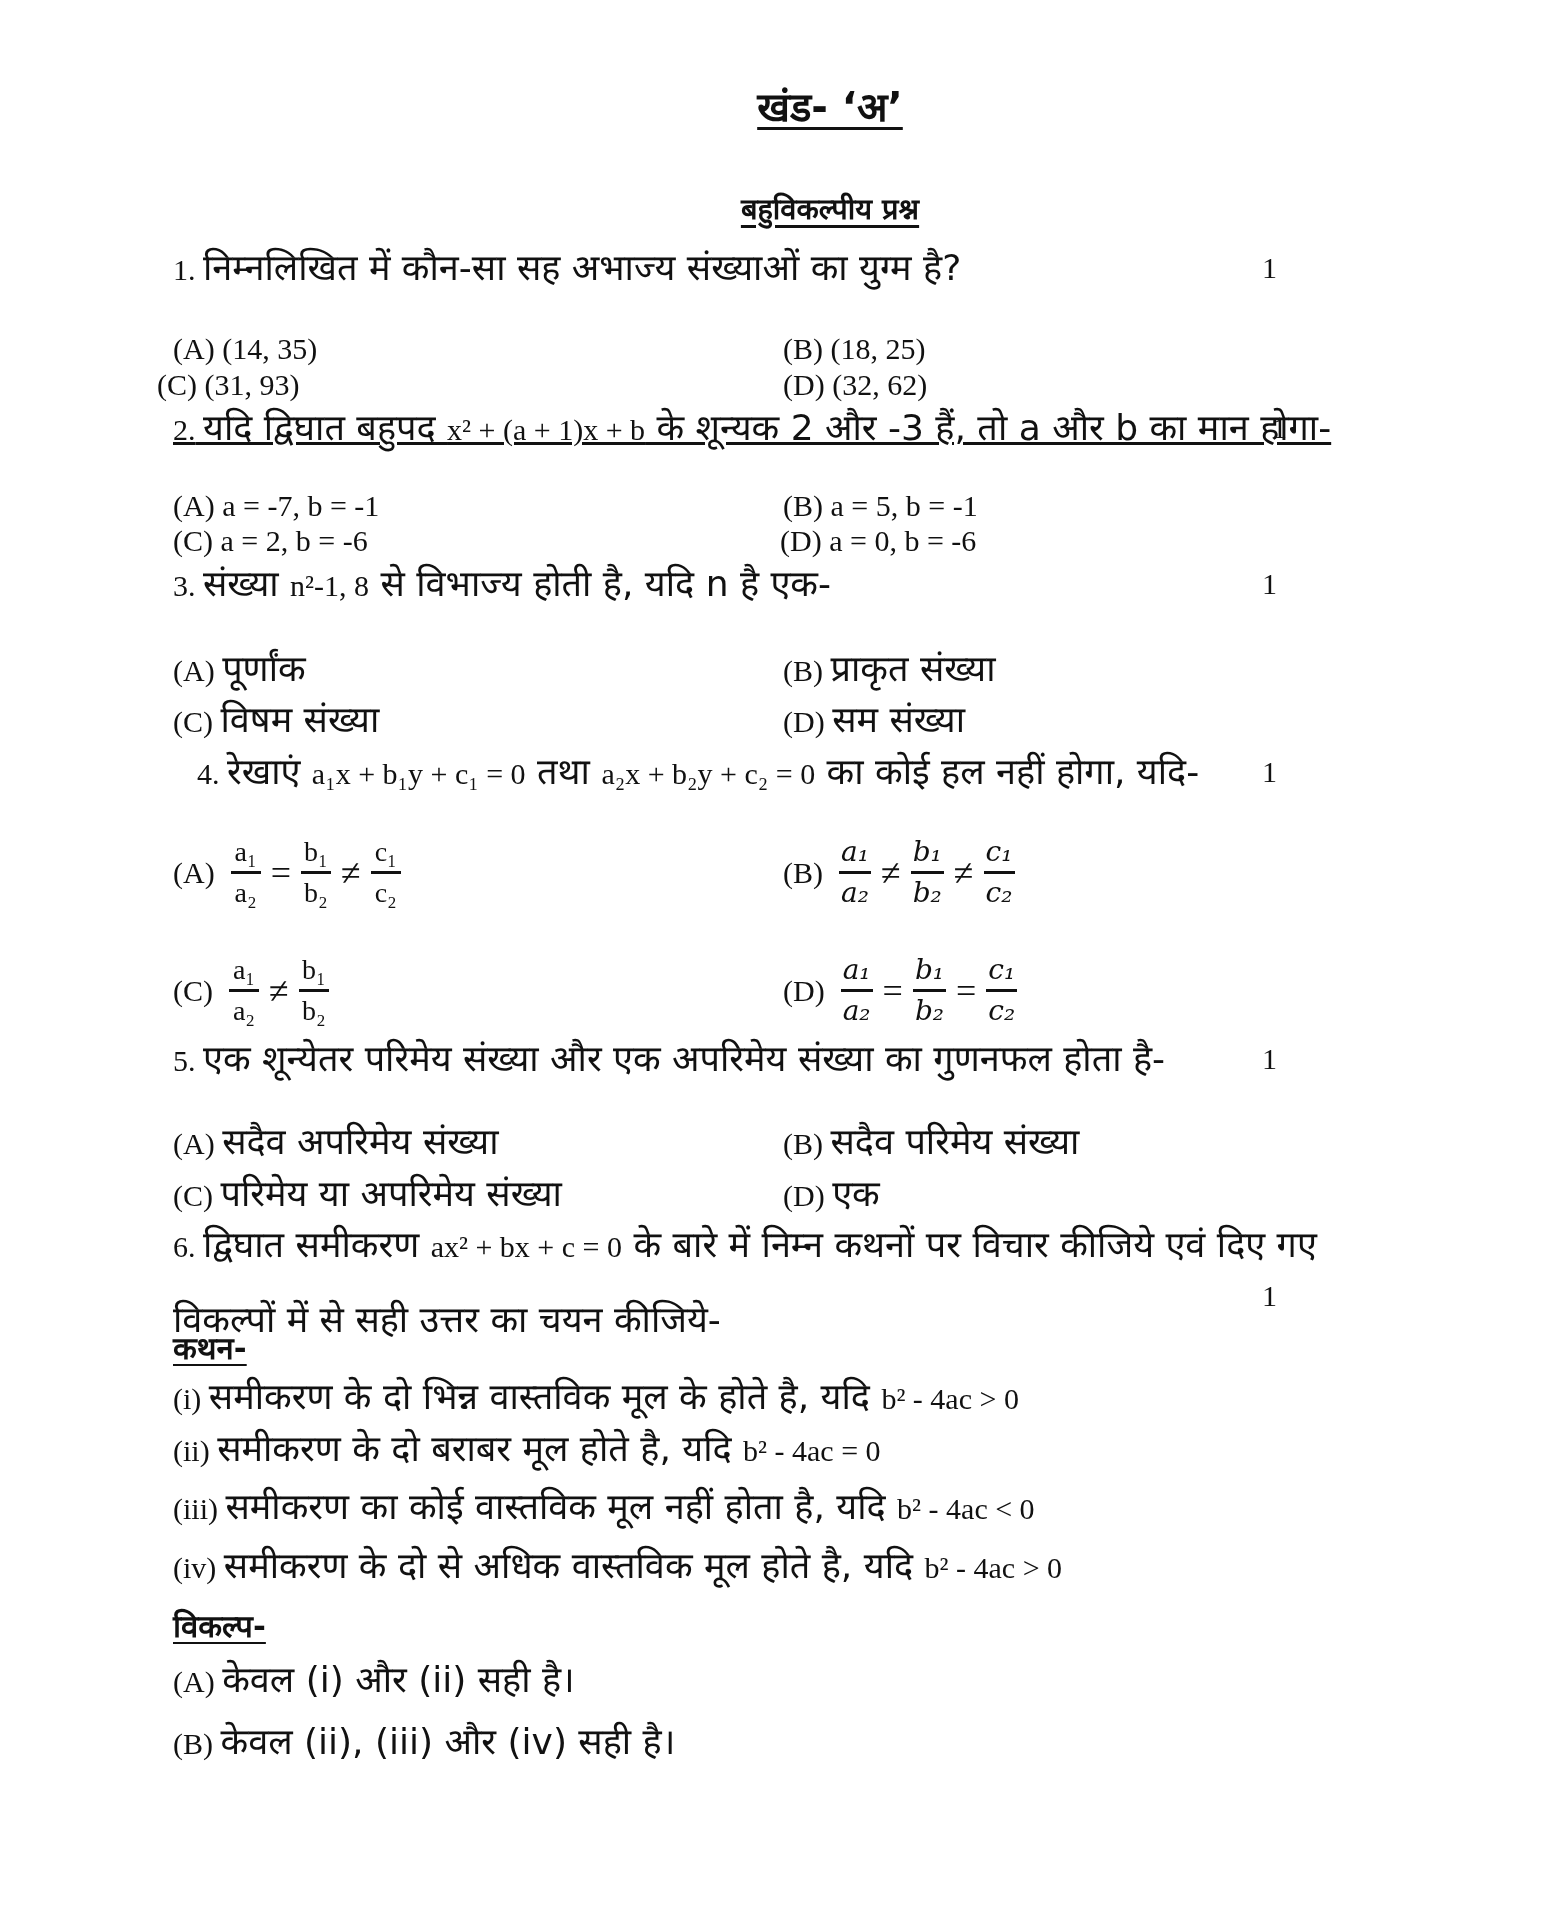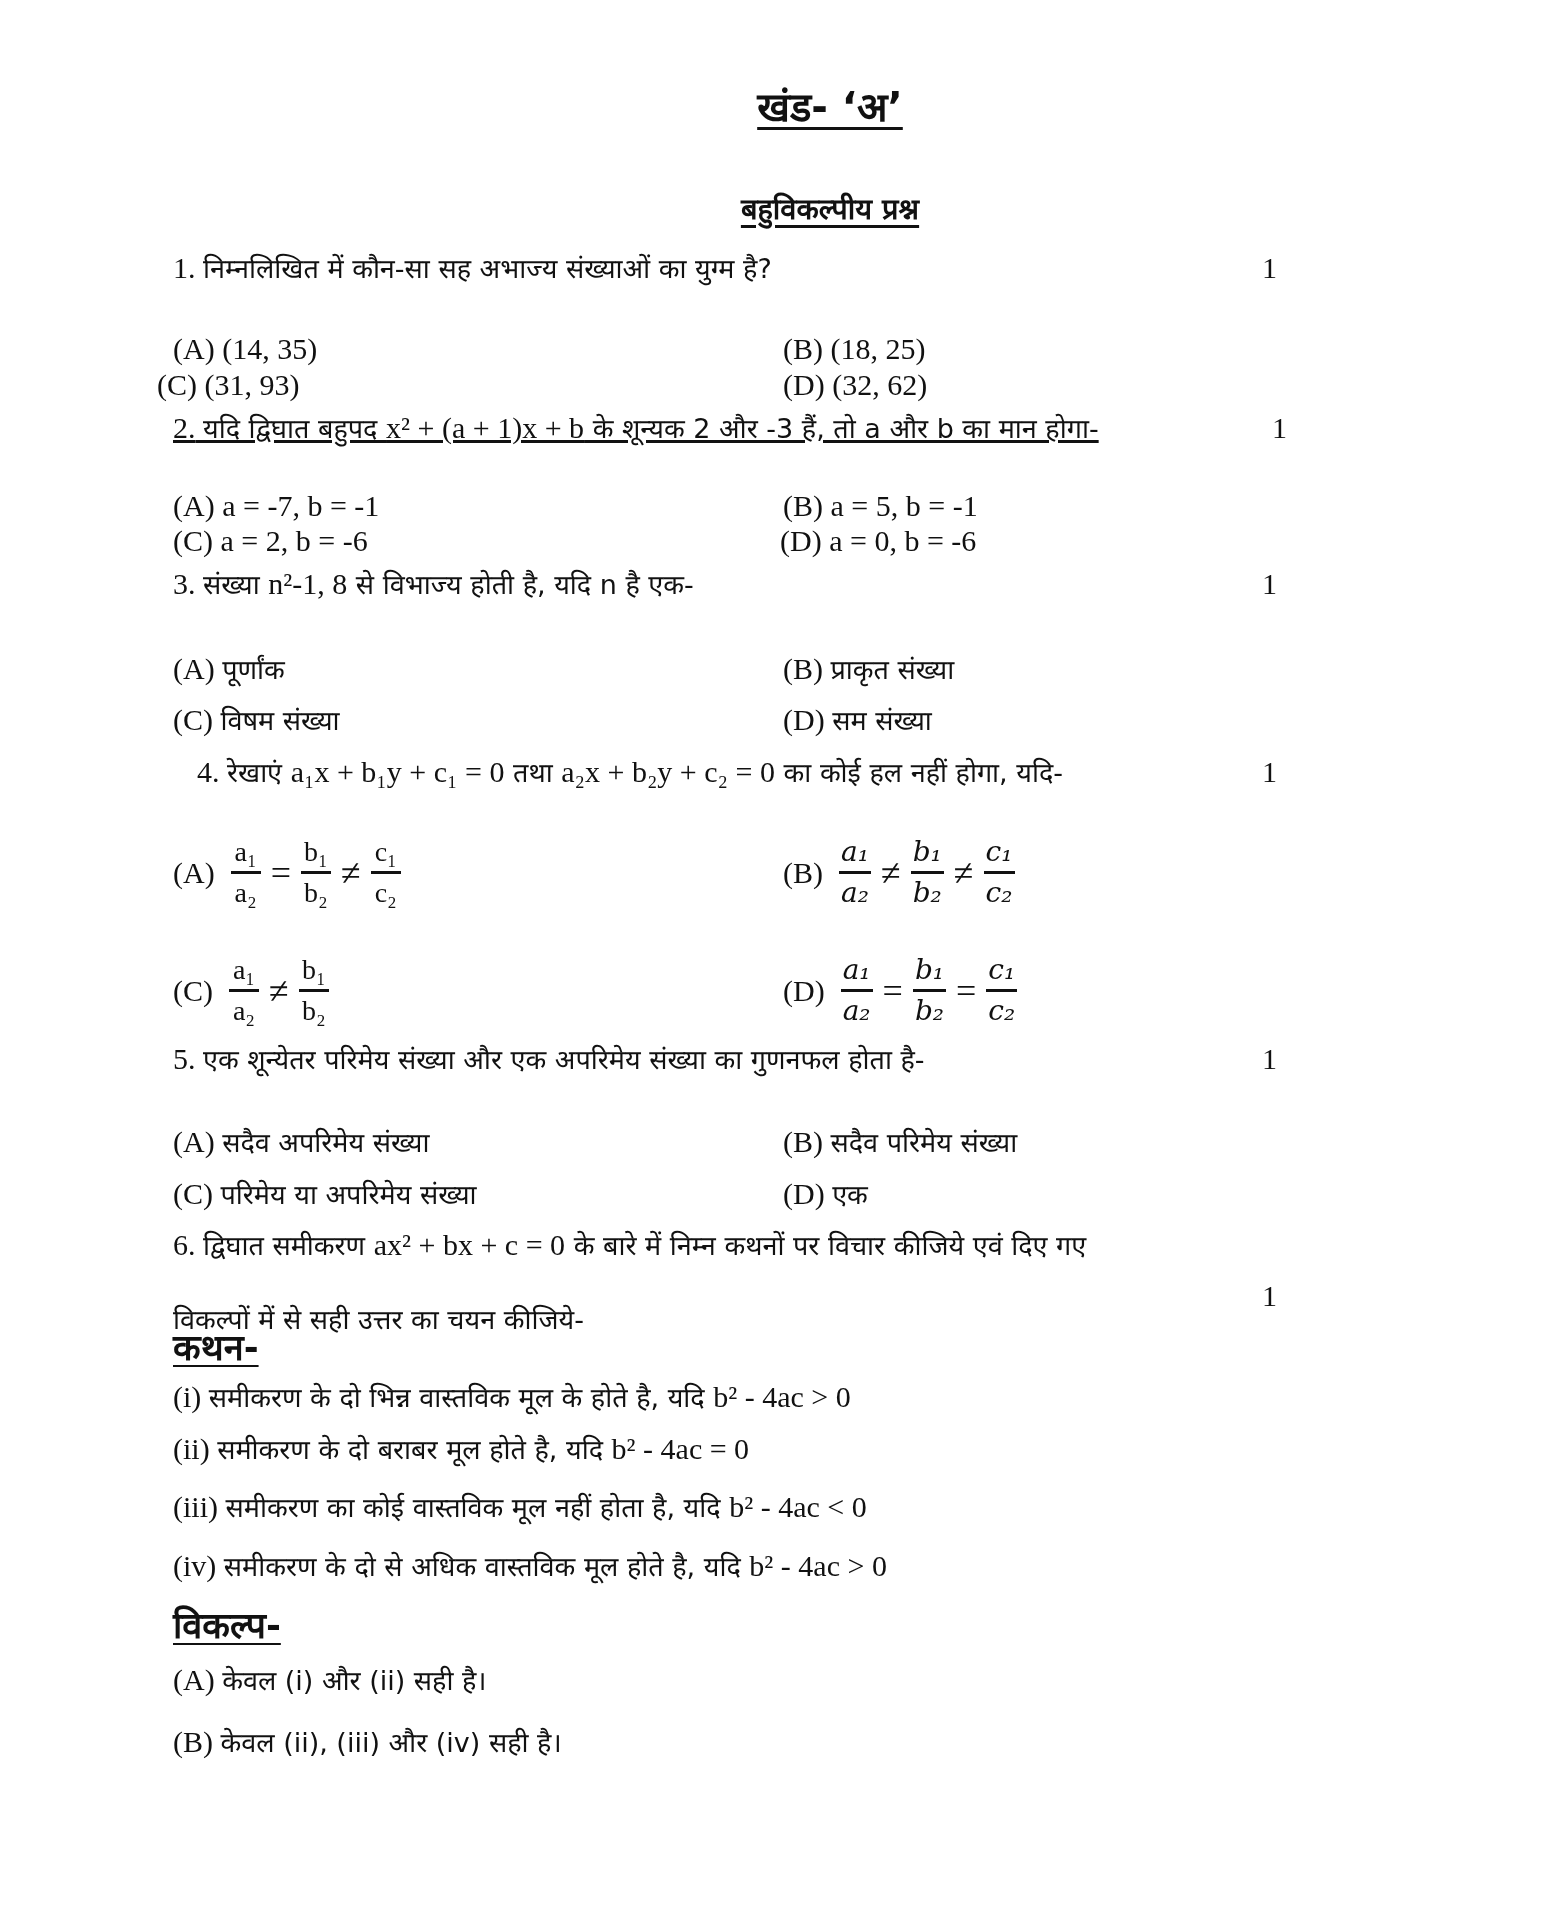--- a/index.html
+++ b/index.html
@@ -1,27 +1,27 @@
 <!DOCTYPE html>
 <html><head>
 <meta charset="utf-8">
 <style>
   html, body { margin: 0; padding: 0; background: #ffffff; }
   body { width: 1547px; height: 1914px; position: relative; overflow: hidden;
          font-family: "Liberation Serif", "DejaVu Serif", serif; color: #111; }
   .line { position: absolute; white-space: nowrap; font-size: 30px; line-height: 36px; }
-  .hi { font-family: "DejaVu Sans", "Liberation Sans", sans-serif; font-size: 27px; }
+  .hi { font-family: "DejaVu Sans", "Liberation Sans", sans-serif; font-size: 36px; }
   .title { position: absolute; left: 0; width: 1660px; text-align: center; font-weight: bold;
            font-family: "DejaVu Sans", sans-serif; }
   .title span { text-decoration: underline; text-underline-offset: 6px; text-decoration-thickness: 3px; }
   .h1 { top: 78px; font-size: 40px; }
   .h2 { top: 188px; font-size: 29px; }
   .marks { position: absolute; left: 1262px; font-size: 30px; line-height: 36px; }
   .label-u { font-weight: bold; text-decoration: underline; text-underline-offset: 5px; text-decoration-thickness: 2px;
-             font-family: "DejaVu Sans", sans-serif; font-size: 36px; }
+             font-family: "DejaVu Sans", sans-serif; font-size: 31px; }
   .frac-row { position: absolute; display: flex; align-items: center; font-size: 30px; }
   .frac { display: inline-flex; flex-direction: column; align-items: center; margin: 0 6px; }
   .frac .num, .frac .den { font-size: 28px; line-height: 34px; padding: 0 2px; }
   .frac .bar { width: 100%; min-width: 30px; height: 3px; background: #111; margin: 2px 0; }
   .frac.italic .num, .frac.italic .den { font-style: italic; font-family: "DejaVu Serif", serif; }
   .rel { font-size: 36px; margin: 0 4px; }
   .optlabel { margin-right: 10px; }
 </style>
 </head>
 <body>

